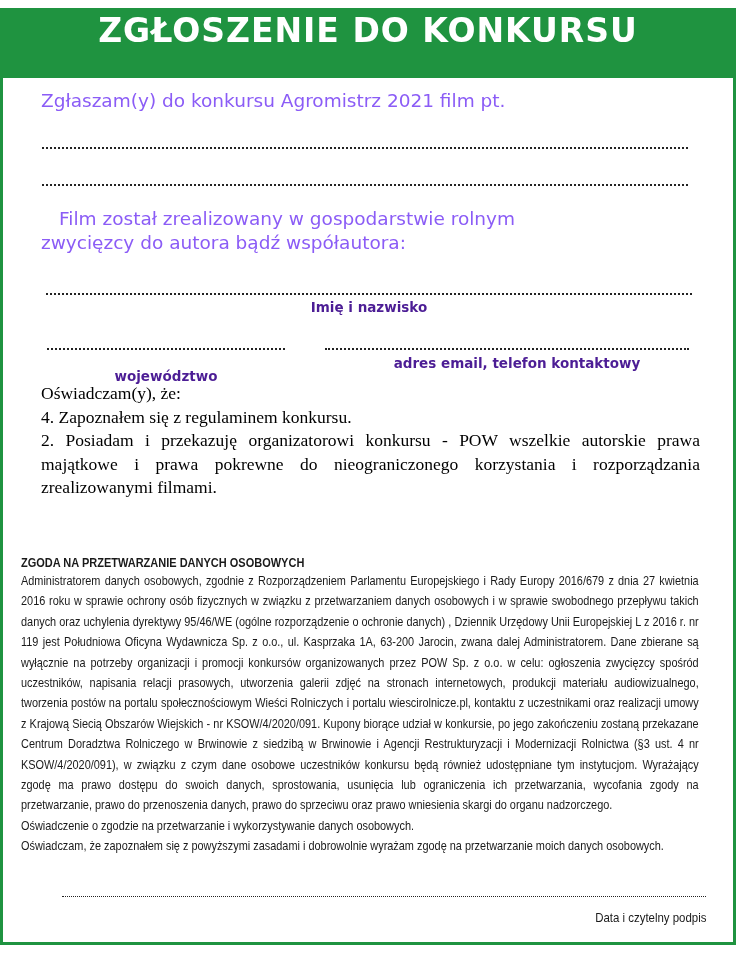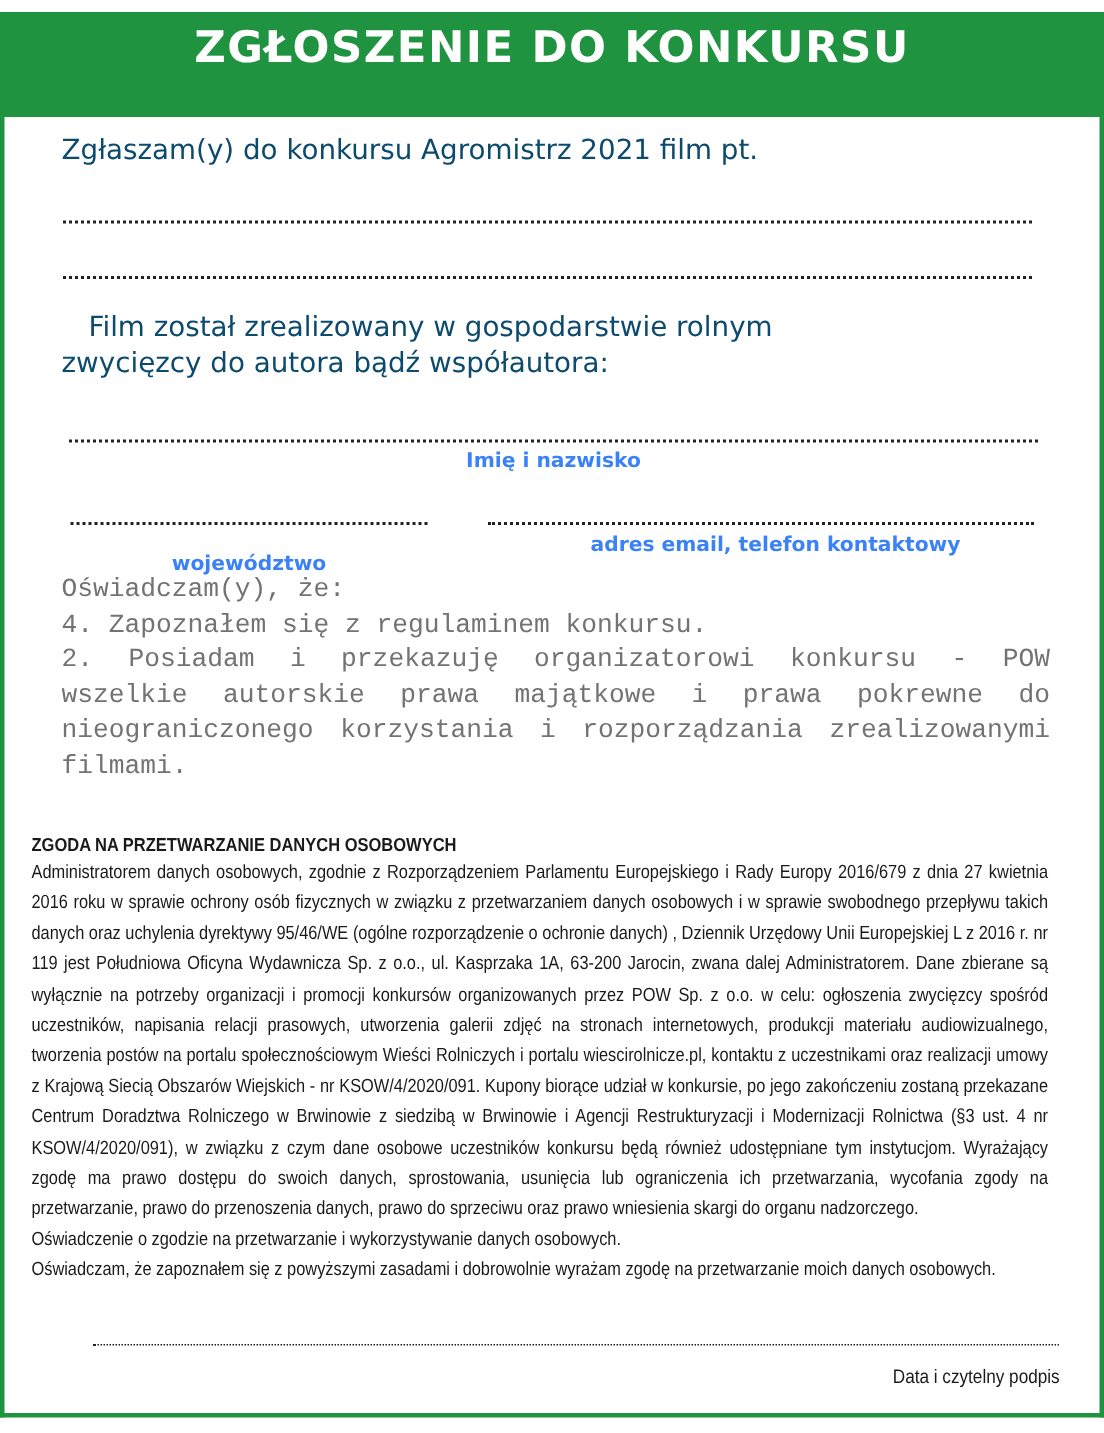--- a/index.html
+++ b/index.html
@@ -8,34 +8,34 @@
       position: absolute; left: 0; top: 8px; width: 736px; height: 937px;
       box-sizing: border-box; border: 3px solid #1f9340; border-top: none;
       background: #ffffff;
     }
     .banner {
       position: absolute; left: 0; top: 8px; width: 736px; height: 70px;
       background: #1f9340; color: #ffffff; text-align: center;
     }
     .banner .title {
       font-family: "DejaVu Sans", sans-serif; font-weight: bold;
-      font-size: 29px; letter-spacing: 1px; line-height: 36px; padding-top: 5px;
+      font-size: 33px; letter-spacing: 1px; line-height: 36px; padding-top: 5px;
     }
     .banner .subtitle {
       font-family: "DejaVu Sans", sans-serif; font-weight: normal;
       font-size: 18px; line-height: 22px; letter-spacing: 0.5px; margin-top: 2px;
     }
-    .sans { font-family: "DejaVu Sans", sans-serif; color: #0c4a6e; }
+    .sans { font-family: "DejaVu Sans", sans-serif; color: #8b5cf6; }
     .abs { position: absolute; }
     .big { font-size: 18.5px; line-height: 24px; }
     .dots {
       position: absolute; height: 0; border-bottom: 2px dotted #222;
     }
-    .label { font-family: "DejaVu Sans", sans-serif; font-weight: bold; font-size: 13.5px; color: #3b82f6; text-align: center; }
-    .decl { font-family: Liberation Mono, monospace; font-size: 17.5px; line-height: 23.5px; color: #737373; }
+    .label { font-family: "DejaVu Sans", sans-serif; font-weight: bold; font-size: 13.5px; color: #4c1d95; text-align: center; }
+    .decl { font-family: Liberation Serif, serif; font-size: 17.5px; line-height: 23.5px; color: #000000; }
     .decl p { margin: 0; }
     .decl .j { text-align: justify; text-align-last: left; }
     .gdpr-head { font-family: "Liberation Sans", sans-serif; font-weight: bold; font-size: 12.5px; color: #1a1a1a; transform: scaleX(0.88); transform-origin: left; white-space: nowrap; }
     .gdpr {
       font-family: "Liberation Sans", sans-serif; font-size: 12.7px; line-height: 20.4px; color: #1a1a1a;
       width: 788px; transform: scaleX(0.86); transform-origin: left top;
     }
     .gdpr p { margin: 0; text-align: justify; text-align-last: left; }
     .sig-label { font-family: "Liberation Sans", sans-serif; font-size: 13px; color: #1a1a1a; transform: scaleX(0.88); transform-origin: right; white-space: nowrap; }
   </style>

